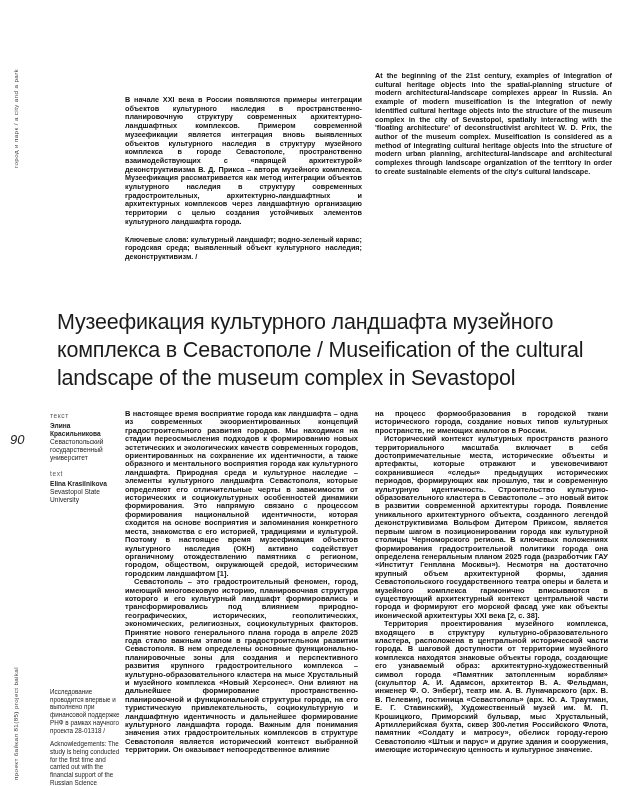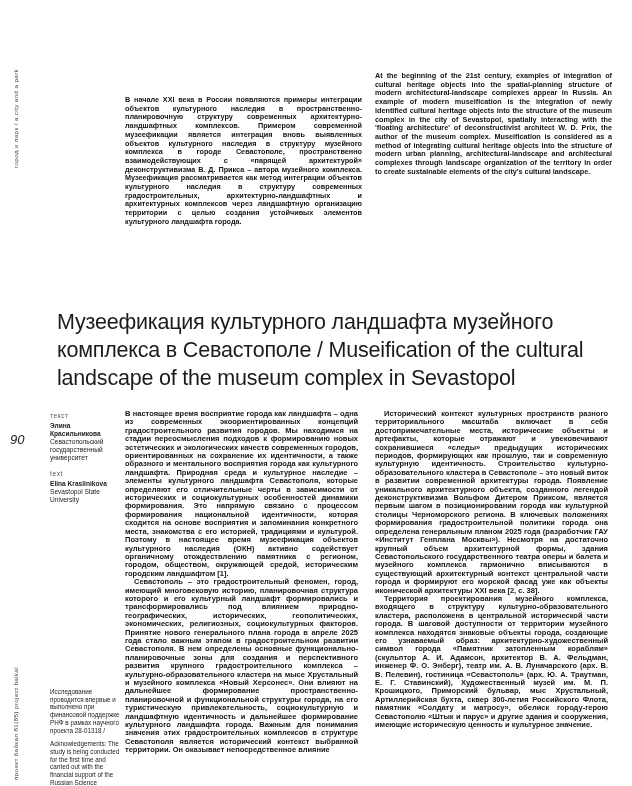--- a/index.html
+++ b/index.html
@@ -96,20 +96,21 @@
 <body>
 
 <div class="page">
 
   <div class="v-label v-top">город и парк / a city and a park</div>
   <div class="page-num">90</div>
   <div class="v-label v-bottom">проект байкал 81(85) project baikal</div>
 
   <div class="abstract abstract-ru">
     <p>В начале XXI века в России появляются примеры интеграции объектов культурного наследия в пространственно-планировочную структуру современных архитектурно-ландшафтных комплексов. Примером современной музеефикации является интеграция вновь выявленных объектов культурного наследия в структуру музейного комплекса в городе Севастополе, пространственно взаимодействующих с «парящей архитектурой» деконструктивизма В. Д. Прикса – автора музейного комплекса. Музеефикация рассматривается как метод интеграции объектов культурного наследия в структуру современных градостроительных, архитектурно-ландшафтных и архитектурных комплексов через ландшафтную организацию территории с целью создания устойчивых элементов культурного ландшафта города.</p>
+    <p class="kw">Ключевые слова: культурный ландшафт; водно-зеленый каркас; городская среда; выявленный объект культурного наследия; деконструктивизм. /</p>
   </div>
 
   <div class="abstract abstract-en">
     <p>At the beginning of the 21st century, examples of integration of cultural heritage objects into the spatial-planning structure of modern architectural-landscape complexes appear in Russia. An example of modern museification is the integration of newly identified cultural heritage objects into the structure of the museum complex in the city of Sevastopol, spatially interacting with the 'floating architecture' of deconstructivist architect W. D. Prix, the author of the museum complex. Museification is considered as a method of integrating cultural heritage objects into the structure of modern urban planning, architectural-landscape and architectural complexes through landscape organization of the territory in order to create sustainable elements of the city's cultural landscape.</p>
   </div>
 
   <h1 class="title">Музеефикация культурного ландшафта музейного комплекса в Севастополе / Museification of the cultural landscape of the museum complex in Sevastopol</h1>
 
   <div class="margin-col authors">
     <div class="lbl">текст</div>
@@ -119,20 +120,21 @@
     <div class="nm">Elina Krasilnikova</div>
     <div class="af">Sevastopol State University</div>
   </div>
 
   <div class="body-col col1">
     <p>В настоящее время восприятие города как ландшафта – одна из современных экоориентированных концепций градостроительного развития городов. Мы находимся на стадии переосмысления подходов к формированию новых эстетических и экологических качеств современных городов, ориентированных на сохранение их идентичности, а также образного и ментального восприятия города как культурного ландшафта. Природная среда и культурное наследие – элементы культурного ландшафта Севастополя, которые определяют его отличительные черты в зависимости от исторических и социокультурных особенностей динамики формирования. Это напрямую связано с процессом формирования национальной идентичности, которая сходится на основе восприятия и запоминания конкретного места, знакомства с его историей, традициями и культурой. Поэтому в настоящее время музеефикация объектов культурного наследия (ОКН) активно содействует органичному отождествлению памятника с регионом, городом, обществом, окружающей средой, историческим городским ландшафтом [1].</p>
     <p class="indent">Севастополь – это градостроительный феномен, город, имеющий многовековую историю, планировочная структура которого и его культурный ландшафт формировались и трансформировались под влиянием природно-географических, исторических, геополитических, экономических, религиозных, социокультурных факторов. Принятие нового генерального плана города в апреле 2025 года стало важным этапом в градостроительном развитии Севастополя. В нем определены основные функционально-планировочные зоны для создания и перспективного развития крупного градостроительного комплекса – культурно-образовательного кластера на мысе Хрустальный и музейного комплекса «Новый Херсонес». Они влияют на дальнейшее формирование пространственно-планировочной и функциональной структуры города, на его туристическую привлекательность, социокультурную и ландшафтную идентичность и дальнейшее формирование культурного ландшафта города. Важным для понимания значения этих градостроительных комплексов в структуре Севастополя является исторический контекст выбранной территории. Он оказывает непосредственное влияние</p>
   </div>
 
   <div class="body-col col2">
+    <p>на процесс формообразования в городской ткани исторического города, создание новых типов культурных пространств, не имеющих аналогов в России.</p>
     <p class="indent">Исторический контекст культурных пространств разного территориального масштаба включает в себя достопримечательные места, исторические объекты и артефакты, которые отражают и увековечивают сохранившиеся «следы» предыдущих исторических периодов, формирующих как прошлую, так и современную культурную идентичность. Строительство культурно-образовательного кластера в Севастополе – это новый виток в развитии современной архитектуры города. Появление уникального архитектурного объекта, созданного легендой деконструктивизма Вольфом Дитером Приксом, является первым шагом в позиционировании города как культурной столицы Черноморского региона. В ключевых положениях формирования градостроительной политики города она определена генеральным планом 2025 года (разработчик ГАУ «Институт Генплана Москвы»). Несмотря на достаточно крупный объем архитектурной формы, здания Севастопольского государственного театра оперы и балета и музейного комплекса гармонично вписываются в существующий архитектурный контекст центральной части города и формируют его морской фасад уже как объекты иконической архитектуры XXI века [2, с. 38].</p>
     <p class="indent">Территория проектирования музейного комплекса, входящего в структуру культурно-образовательного кластера, расположена в центральной исторической части города. В шаговой доступности от территории музейного комплекса находятся знаковые объекты города, создающие его узнаваемый образ: архитектурно-художественный символ города «Памятник затопленным кораблям» (скульптор А. И. Адамсон, архитектор В. А. Фельдман, инженер Ф. О. Энберг), театр им. А. В. Луначарского (арх. В. В. Пелевин), гостиница «Севастополь» (арх. Ю. А. Траутман, Е. Г. Ставинский), Художественный музей им. М. П. Крошицкого, Приморский бульвар, мыс Хрустальный, Артиллерийская бухта, сквер 300-летия Российского Флота, памятник «Солдату и матросу», обелиск городу-герою Севастополю «Штык и парус» и другие здания и сооружения, имеющие историческую ценность и культурное значение.</p>
   </div>
 
   <div class="margin-col ack">
     <p>Исследование проводится впервые и выполнено при финансовой поддержке РНФ в рамках научного проекта 28-01318 /</p>
     <p>Acknowledgements: The study is being conducted for the first time and carried out with the financial support of the Russian Science Foundation within the framework of the scientific project 28-01318</p>
   </div>
 
 </div>

